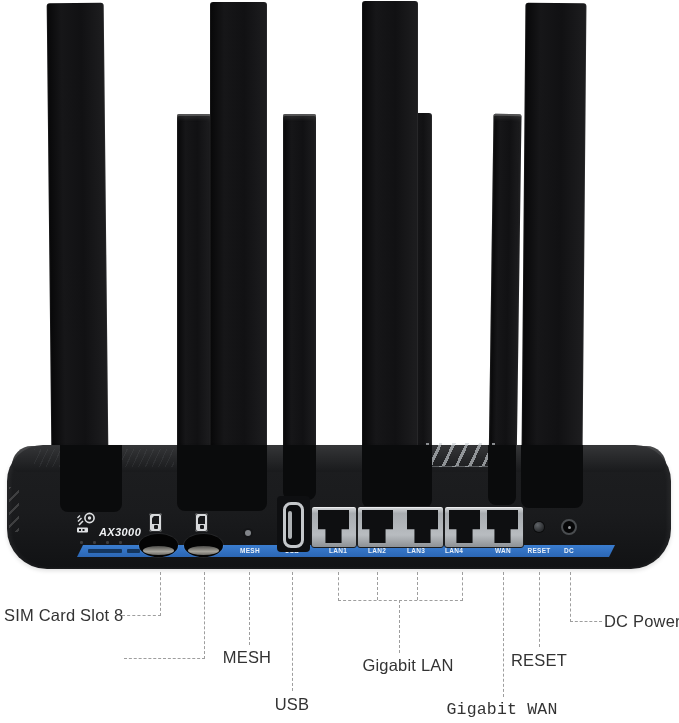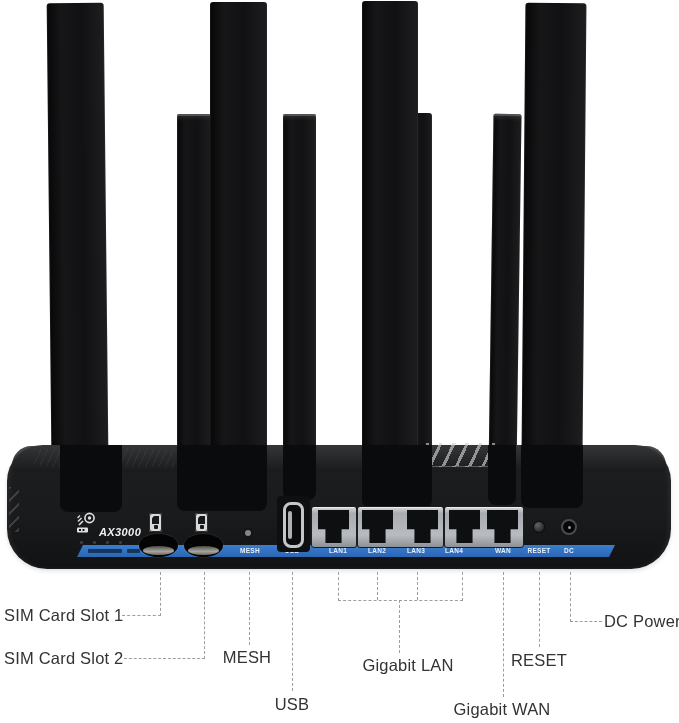--- a/index.html
+++ b/index.html
@@ -218,22 +218,21 @@
   <div class="dashv" style="left:249px;top:572px;height:73px;"></div>
   <div class="dashv" style="left:292px;top:572px;height:119px;"></div>
   <div class="bracket" style="left:338px;top:572px;width:123px;height:28px;"></div>
   <div class="dashv" style="left:377px;top:572px;height:28px;"></div>
   <div class="dashv" style="left:417px;top:572px;height:28px;"></div>
   <div class="dashv" style="left:399px;top:600px;height:53px;"></div>
   <div class="dashv" style="left:503px;top:572px;height:125px;"></div>
   <div class="dashv" style="left:539px;top:572px;height:75px;"></div>
   <div class="elbow-l" style="left:570px;top:572px;width:31px;height:49px;"></div>
 
-  <div class="callout" style="left:4px;top:606px;">SIM Card Slot 1</div>
-  <div class="callout" style="left:4px;top:649px;">SIM Card Slot 2</div>
+  <div class="callout" style="left:4px;top:606px;">SIM Card Slot 8</div>
   <div class="callout center" style="left:247px;top:648px;">MESH</div>
   <div class="callout center" style="left:292px;top:695px;">USB</div>
   <div class="callout center" style="left:408px;top:656px;">Gigabit LAN</div>
-  <div class="callout center" style="left:502px;top:700px;">Gigabit WAN</div>
+  <div class="callout center" style="left:502px;top:700px;font-family:Liberation Mono, monospace;">Gigabit WAN</div>
   <div class="callout center" style="left:539px;top:651px;">RESET</div>
   <div class="callout" style="left:604px;top:612px;">DC Power</div>
 
 </div>
 
 </body></html>

